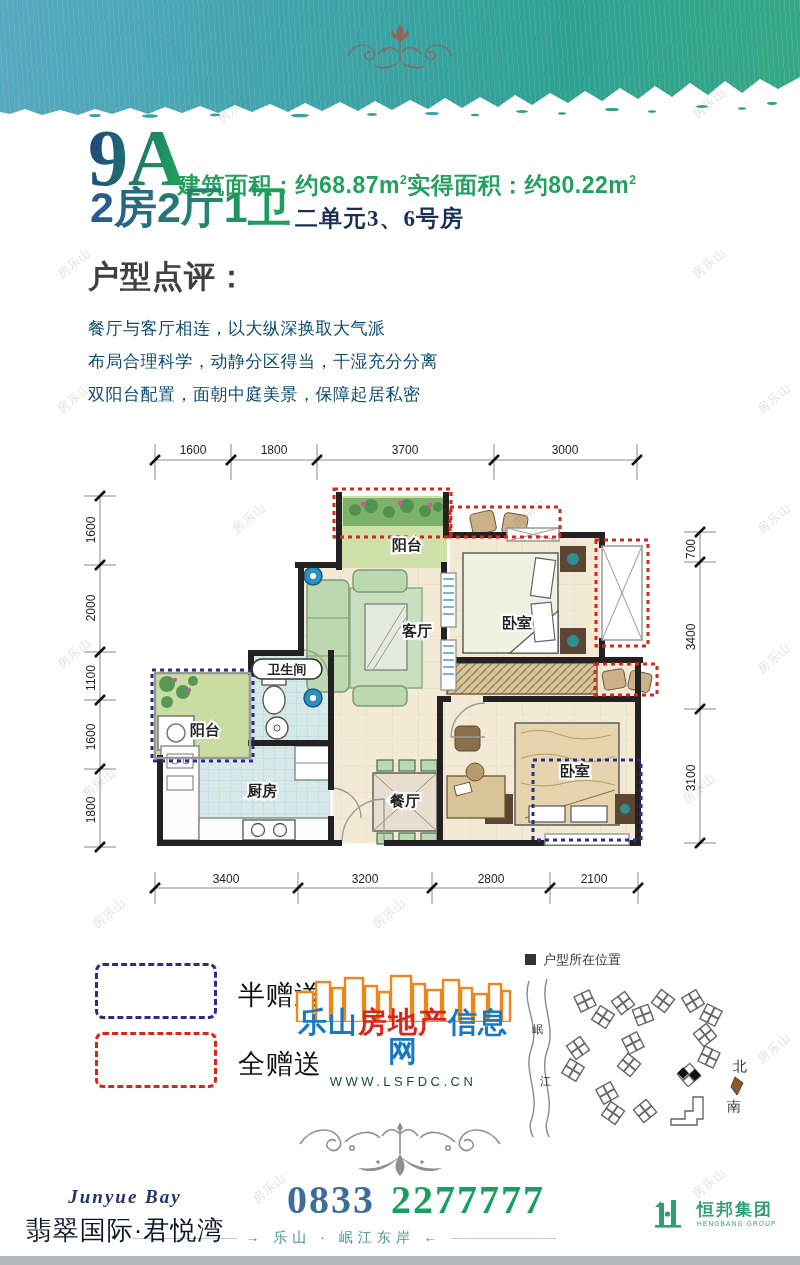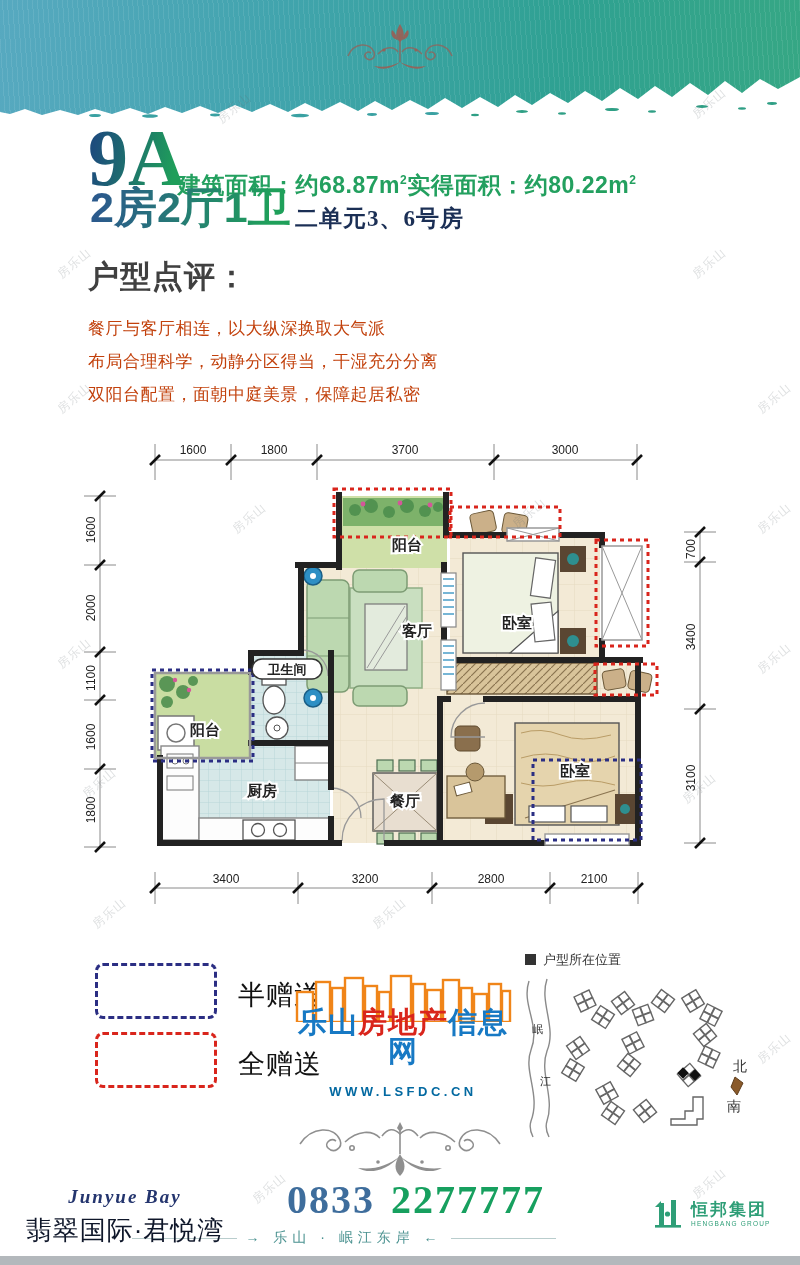--- a/index.html
+++ b/index.html
@@ -17,39 +17,39 @@
     background:linear-gradient(100deg,#1d4d7c 10%,#1f9e5a 85%);
     -webkit-background-clip:text;background-clip:text;color:transparent;line-height:1;}
   .area-line{position:absolute;left:178px;top:150px;color:#23a05f;font-size:23px;font-weight:600;letter-spacing:.5px;margin-top:20px;}
   .area-line sup{font-size:12px;}
   .layout-line{position:absolute;left:90px;top:186px;font-size:43px;font-weight:bold;line-height:1;
     background:linear-gradient(95deg,#2b5a8c 5%,#1fa05a 90%);
     -webkit-background-clip:text;background-clip:text;color:transparent;}
   .unit-rooms{position:absolute;left:295px;top:203px;font:bold 23px "Liberation Serif",serif;color:#1b2f55;letter-spacing:1px;}
   
   .review-title{position:absolute;left:88px;top:256px;font:bold 31px "Liberation Serif",serif;color:#404040;letter-spacing:1px;text-align:right;}
-  .review-lines{position:absolute;left:88px;top:312px;font-size:17px;color:#c2410c;line-height:33px;letter-spacing:.5px;}
+  .review-lines{position:absolute;left:88px;top:312px;font-size:17px;color:#0c4a6e;line-height:33px;letter-spacing:.5px;}
   
   .legend-box{position:absolute;width:116px;height:50px;border-radius:8px;background:#fff;}
   .legend-label{position:absolute;font-size:27px;color:#111;letter-spacing:1px;}
   
   .portal{position:absolute;left:293px;top:974px;width:220px;text-align:center;}
   .portal-name{position:relative;font-size:29px;font-weight:bold;letter-spacing:1px;line-height:1;margin-top:-18px;display:block;}
-  .portal-url{display:block;font-size:13px;font-weight:bold;color:#0369a1;letter-spacing:3.5px;margin-top:18px;}
+  .portal-url{display:block;font-size:13px;font-weight:normal;color:#14532d;letter-spacing:3.5px;margin-top:8px;}
   
   .phone-row{position:absolute;left:0;top:1176px;width:792px;text-align:center;
     font:bold 40px "Liberation Serif",serif;letter-spacing:2px;margin-left:20px;}
   .tagline-row{position:absolute;left:0;top:1229px;width:688px;text-align:center;font-size:14px;
     color:#4a9290;letter-spacing:5px;}
   .tagline-row .rule{display:inline-block;width:105px;height:1px;background:#b9cdcd;vertical-align:middle;margin:0 8px;}
   
   .brand{position:absolute;left:20px;top:1186px;width:210px;text-align:center;}
   .brand-en{font:italic bold 19px "Liberation Serif",serif;color:#24356e;letter-spacing:2px;}
   .brand-cn{font-size:26px;font-weight:normal;color:#0f172a;margin-top:5px;letter-spacing:1px;}
-  .group{position:absolute;left:652px;top:1198px;display:flex;align-items:center;gap:7px;}
+  .group{position:absolute;left:652px;top:1198px;display:flex;align-items:center;gap:13px;}
   .group-cn{font-size:17px;font-weight:bold;color:#2e9e77;letter-spacing:2px;line-height:1.1;}
   .group-en{font-size:6.5px;color:#2e9e77;letter-spacing:1.2px;}
   .bottom-bar{position:absolute;left:0;top:1256px;width:800px;height:9px;background:#b3b8bc;}
   
   .wm{position:absolute;font-size:12px;color:rgba(100,110,115,.22);transform:rotate(-40deg);letter-spacing:1px;pointer-events:none;}
   svg text{font-family:"Liberation Sans","DejaVu Sans",sans-serif;}
 </style>
 </head>
 <body>
 

